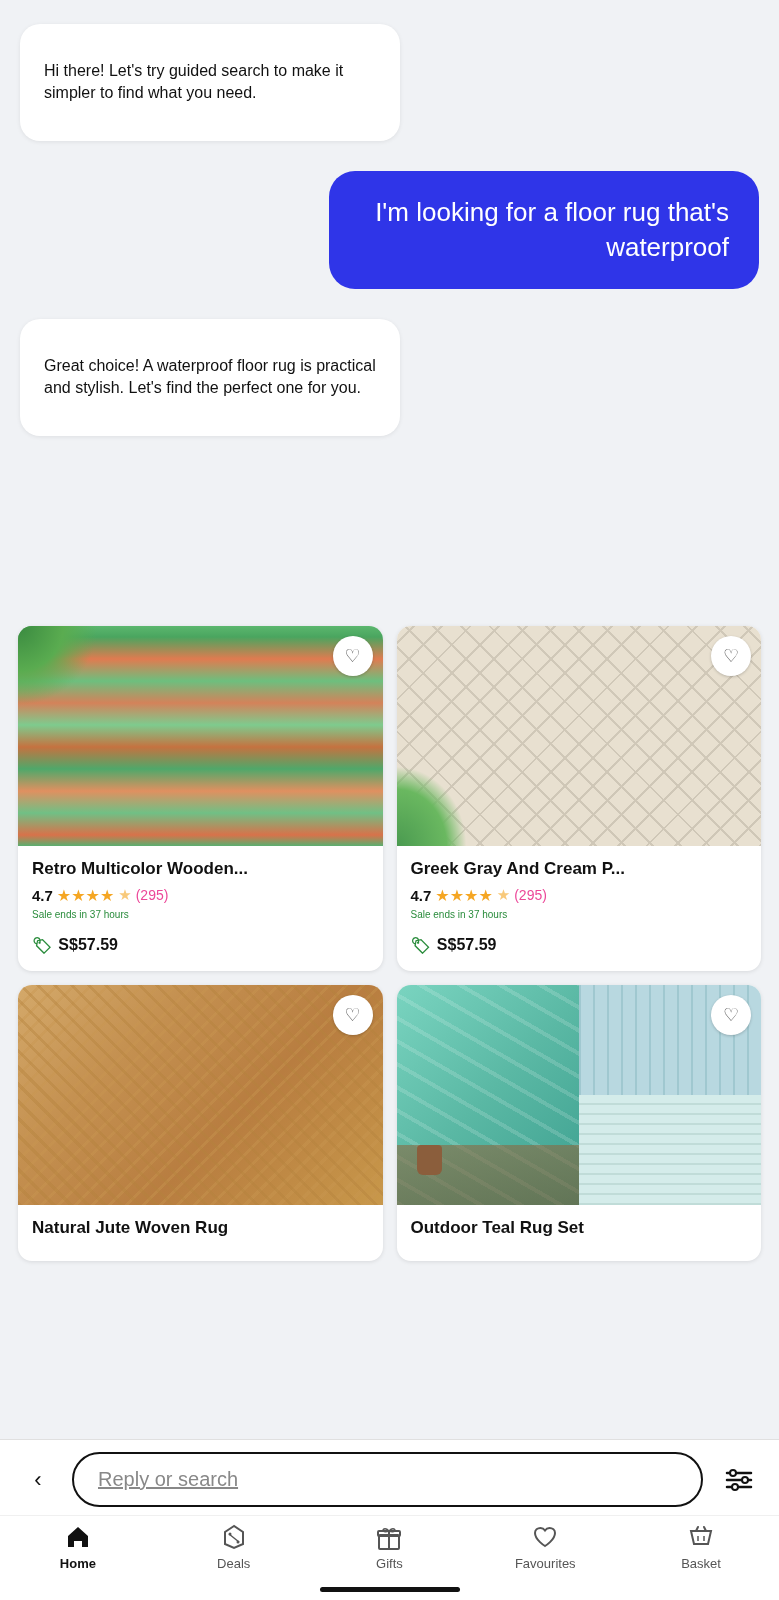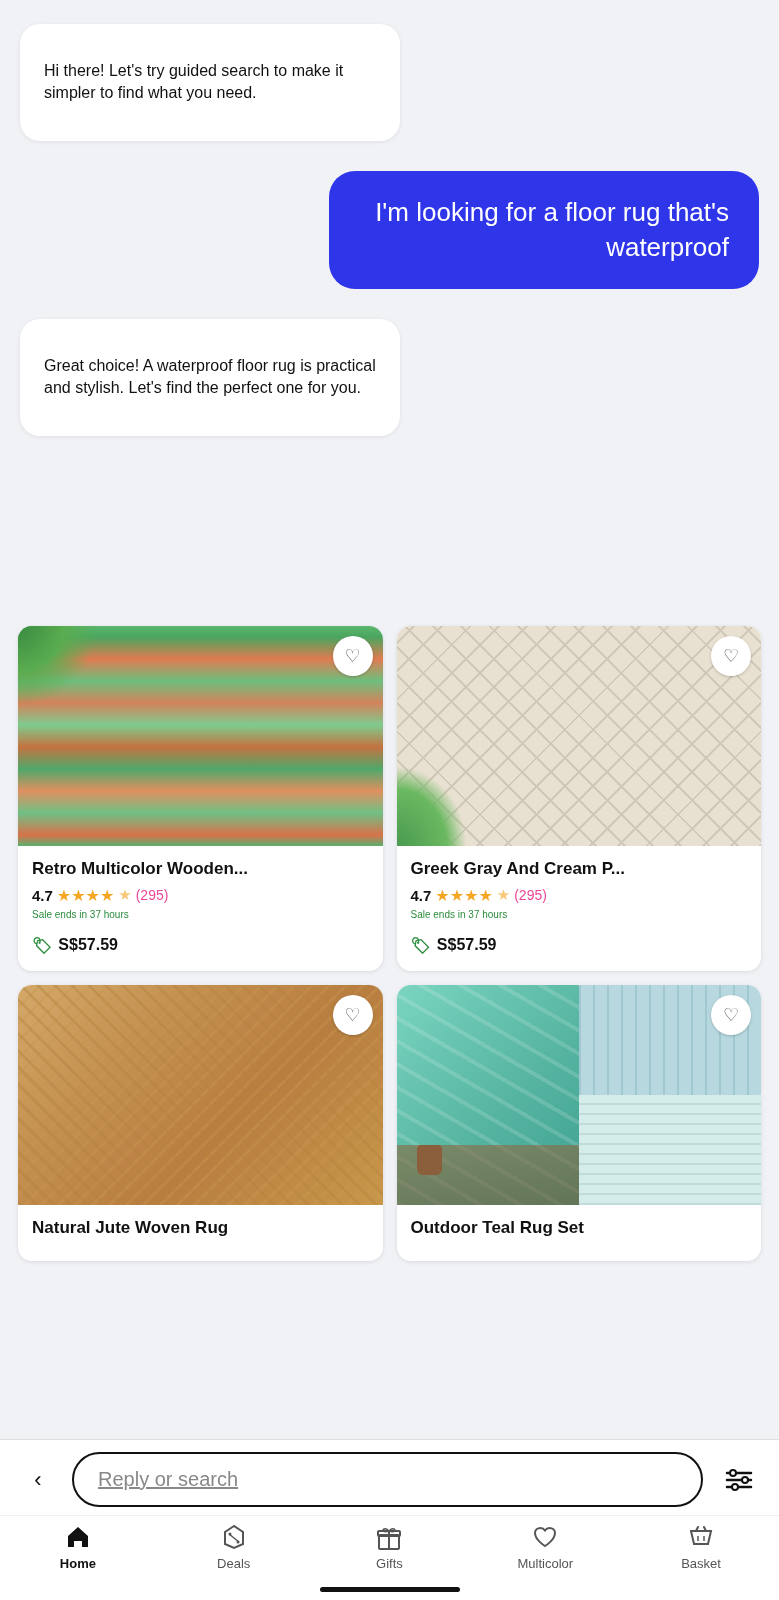--- a/index.html
+++ b/index.html
@@ -479,21 +479,21 @@
       </span>
       <span class="tab-label">Gifts</span>
     </div>
 
     <div class="tab-item">
       <span class="tab-icon">
         <svg width="26" height="26" viewBox="0 0 26 26" fill="none">
           <path d="M13 22C13 22 3 16 3 9C3 6 5.5 4 8.5 4C10.5 4 12 5 13 6.5C14 5 15.5 4 17.5 4C20.5 4 23 6 23 9C23 16 13 22 13 22Z" stroke="#555" stroke-width="2" fill="none"></path>
         </svg>
       </span>
-      <span class="tab-label">Multicolor</span>
+      <span class="tab-label">Favourites</span>
     </div>
 
     <div class="tab-item">
       <span class="tab-icon">
         <svg width="26" height="26" viewBox="0 0 26 26" fill="none">
           <path d="M3 7H23L20 20H6L3 7Z" stroke="#555" stroke-width="2" fill="none"></path>
           <path d="M8 7L10 3M18 7L16 3" stroke="#555" stroke-width="2" stroke-linecap="round"></path>
           <line x1="10" y1="12" x2="10" y2="17" stroke="#555" stroke-width="1.5"></line>
           <line x1="16" y1="12" x2="16" y2="17" stroke="#555" stroke-width="1.5"></line>
         </svg>

